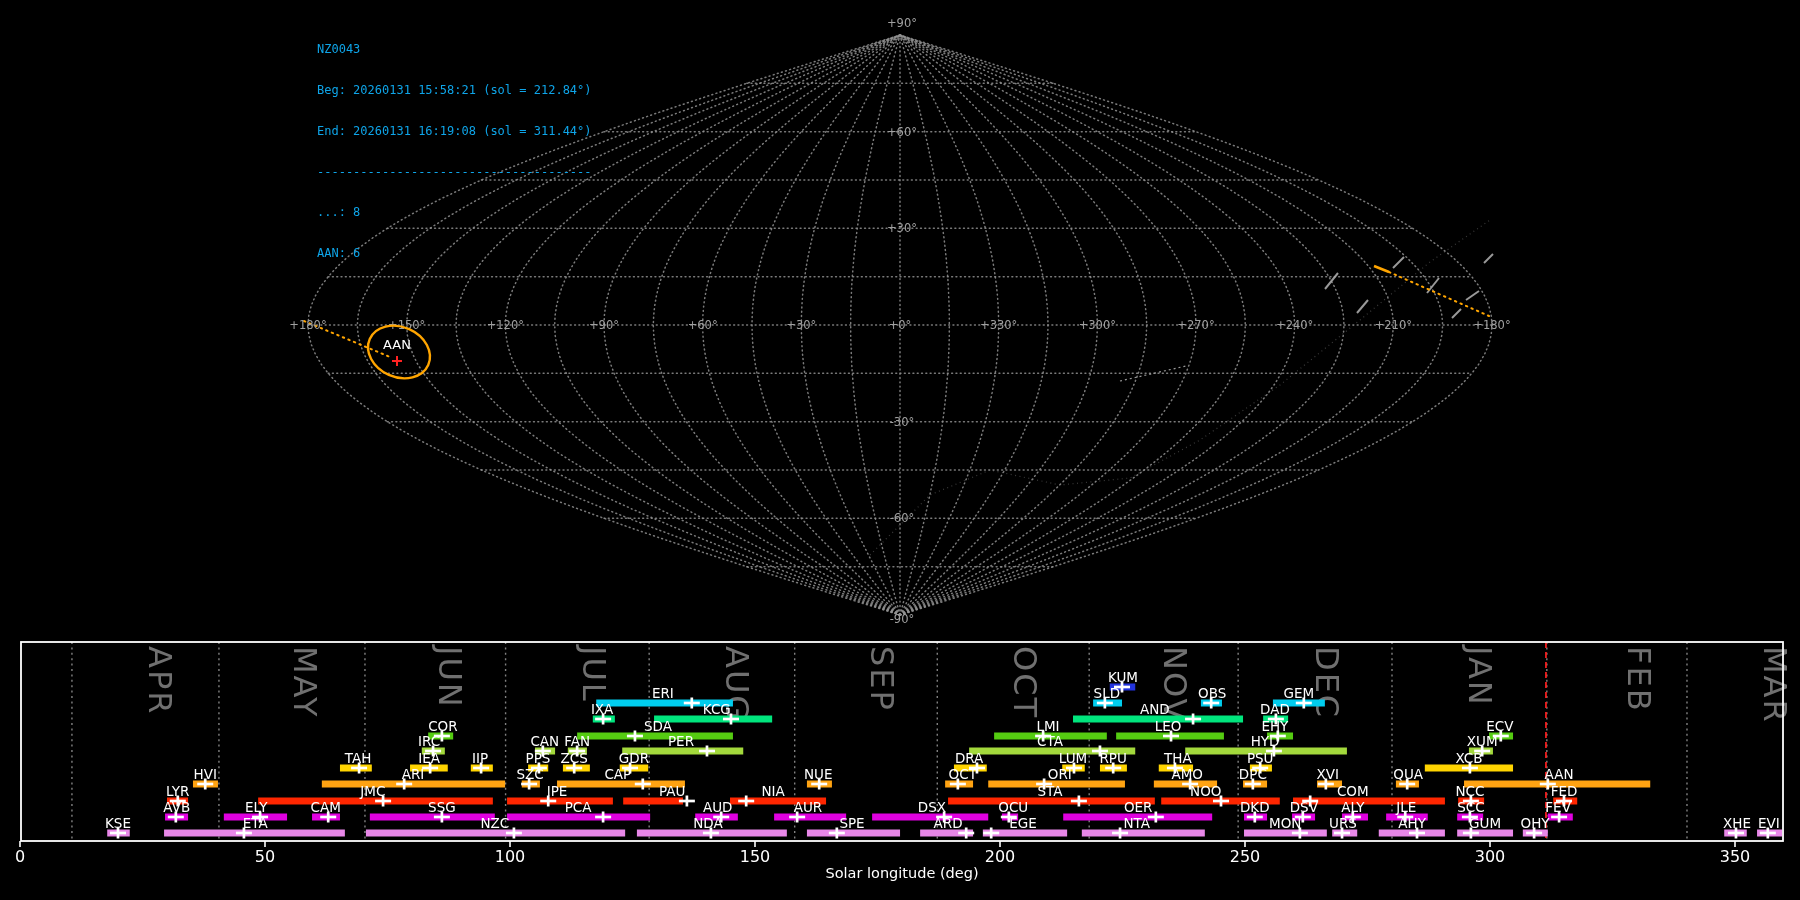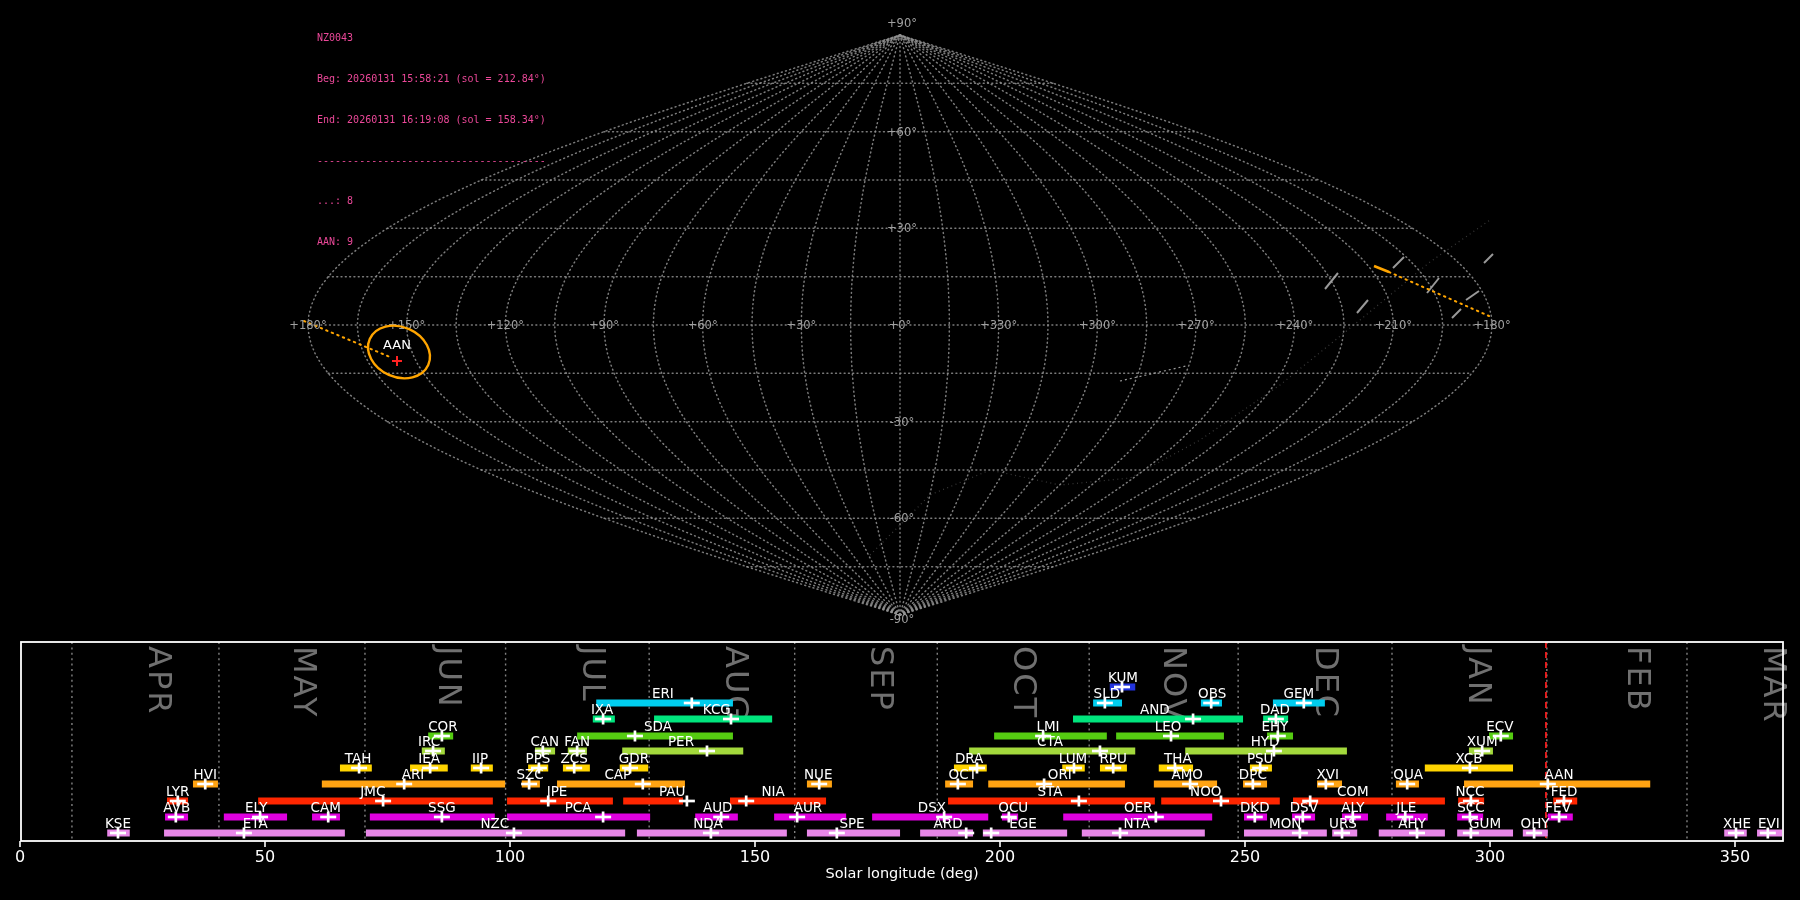--- a/index.html
+++ b/index.html
@@ -1,20 +1,20 @@
 <!DOCTYPE html>
 <html><head>
 <meta charset="utf-8">
 <style>
   html,body{margin:0;padding:0;background:#000;width:1800px;height:900px;overflow:hidden;}
   #stage{position:absolute;left:0;top:0;width:1800px;height:900px;background:#000;
          font-family:"DejaVu Sans",sans-serif;}
   #scene{position:absolute;left:0;top:0;}
-  #station-info{position:absolute;left:317px;top:4px;color:#ec4899;
-    font-family:"DejaVu Sans Mono",monospace;font-size:10px;line-height:13.6px;white-space:pre;}
+  #station-info{position:absolute;left:317px;top:16px;color:#0ea5e9;
+    font-family:"DejaVu Sans Mono",monospace;font-size:12px;line-height:13.6px;white-space:pre;}
   text{font-family:"DejaVu Sans",sans-serif;}
 </style>
 </head>
 <body>
 
 <div id="stage">
   <svg id="scene" width="1800" height="900" viewBox="0 0 1800 900">
     <g id="g-graticule">
         <line x1="746.7791252993077" y1="566.6666666666667" x2="1053.2208747006923" y2="566.6666666666667" stroke="#909090" stroke-width="1.5" stroke-dasharray="0.9 3.4" stroke-linecap="round" fill="none" opacity="0.85"></line>
         <line x1="604" y1="518.3333333333334" x2="1196" y2="518.3333333333334" stroke="#909090" stroke-width="1.5" stroke-dasharray="0.9 3.4" stroke-linecap="round" fill="none" opacity="0.85"></line>
@@ -485,18 +485,18 @@
         <text x="1490" y="862" fill="#fff" font-size="16px" text-anchor="middle">300</text>
         <line x1="1735.0000000000002" y1="841" x2="1735.0000000000002" y2="847" stroke="#fff" stroke-width="1.6"></line>
         <text x="1735.0000000000002" y="862" fill="#fff" font-size="16px" text-anchor="middle">350</text>
         <text x="902" y="878" fill="#fff" font-size="14.5px" text-anchor="middle">Solar longitude (deg)</text>
       </g>
   </svg>
 
   <div id="station-info">
     <div>NZ0043</div>
     <div>Beg: 20260131 15:58:21 (sol = 212.84°)</div>
-    <div>End: 20260131 16:19:08 (sol = 158.34°)</div>
+    <div>End: 20260131 16:19:08 (sol = 311.44°)</div>
     <div>--------------------------------------</div>
     <div>...: 8</div>
-    <div>AAN: 9</div>
+    <div>AAN: 6</div>
   </div>
 </div>
 
 </body></html>

